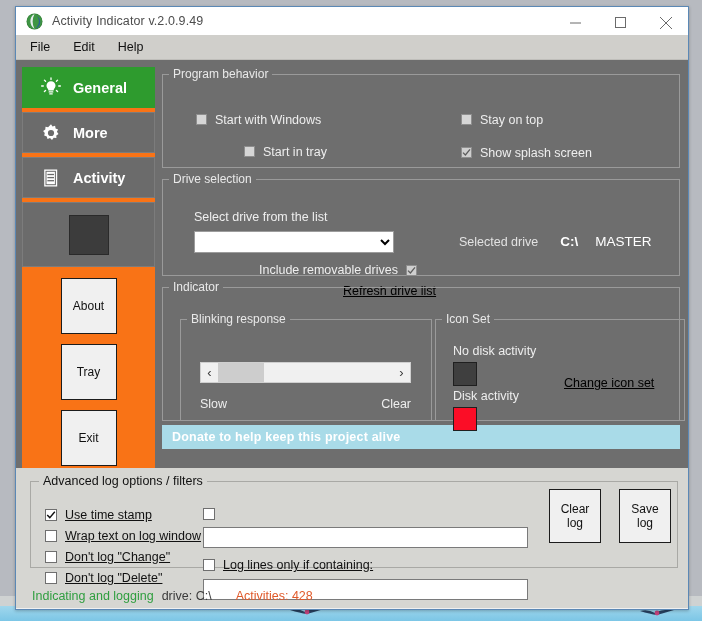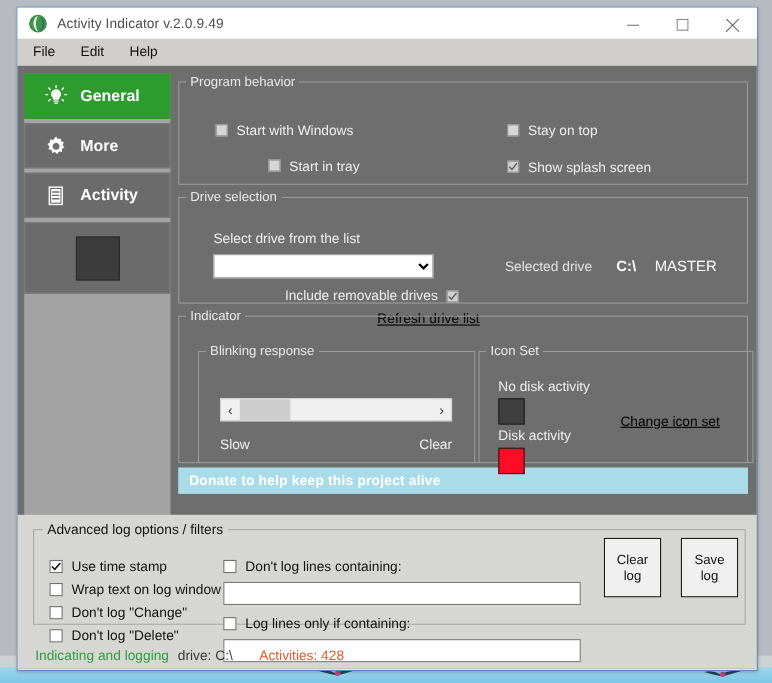--- a/index.html
+++ b/index.html
@@ -30,21 +30,21 @@
   .wbtn svg{display:block;}
 
   .menubar{height:24px;background:#d0cfcb;display:flex;align-items:center;
     padding-left:14px;border-bottom:1px solid #bfbeba;}
   .menuitem{font-size:12.5px;color:#111;margin-right:23px;}
 
   .body-area{position:relative;height:calc(604px - 31px - 25px);background:#6e6e6e;}
 
   
   .sidebar{position:absolute;left:6px;top:7px;width:133px;bottom:7px;
-    background:#a3a3a3;}
+    background:#f97316;}
   .navbtn{height:41px;margin-bottom:4px;display:flex;align-items:center;
     padding-left:16px;box-sizing:border-box;border:1px solid #787878;}
   .navbtn.general{background:#2e9b2e;border-color:#2e9b2e;}
   .navbtn.inactive{background:#6b6b6b;border-color:#7c7c7c;}
   .navbtn .nicon{width:24px;height:24px;flex:0 0 auto;display:flex;align-items:center;justify-content:center;}
   .navbtn .nlabel{margin-left:10px;font-size:14.5px;font-weight:bold;color:#fff;}
 
   .iconpanel{margin-top:4px;height:63px;background:#6b6b6b;border:1px solid #7c7c7c;
     display:flex;align-items:center;justify-content:center;}
   .iconswatch{width:38px;height:38px;background:#3c3c3c;border:1px solid #2a2a2a;}
@@ -100,21 +100,21 @@
   .donate span{font-size:12.5px;color:#ffffff;font-weight:bold;letter-spacing:.2px;}
 
   
   .bottom{position:absolute;left:0;right:0;bottom:0;height:140px;background:#d6d6d2;}
   fieldset.adv{position:absolute;left:14px;top:6px;right:10px;height:92px;
     border:1px solid #a9a9a5;margin:0;padding:0;}
   legend.advlg{font-size:12.5px;color:#111;padding:0 4px;margin-left:8px;}
   .advchk{display:flex;align-items:center;margin-bottom:7px;}
   .advbox{width:12px;height:12px;background:#fff;border:1px solid #6f6f6f;
     box-sizing:border-box;display:inline-flex;align-items:center;justify-content:center;flex:0 0 auto;}
-  .advchk .atext{margin-left:8px;font-size:12.5px;color:#111;}
+  .advchk .atext{margin-left:8px;font-size:12.5px;color:#111;text-decoration:underline;}
   .filterin{width:325px;height:21px;background:#fff;border:1px solid #7a7a7a;
     box-sizing:border-box;font-size:12px;padding:0 3px;}
   .logbtn{width:50px;height:52px;background:#f0f0f0;border:1px solid #1c1c1c;
     display:flex;align-items:center;justify-content:center;text-align:center;
     font-size:12px;color:#111;line-height:14px;}
 
   .statusbar{position:absolute;left:0;right:0;bottom:0;height:24px;
     display:flex;align-items:center;padding-left:16px;box-sizing:border-box;}
   .st-green{font-size:12.5px;color:#2f9e3f;}
   .st-drive{font-size:12.5px;color:#3a3a3a;margin-left:8px;}
@@ -224,20 +224,25 @@
             </g>
           </svg>
         </span>
         <span class="nlabel">Activity</span>
       </div>
 
       <div class="iconpanel">
         <div class="iconswatch"></div>
       </div>
 
+      <div class="sidebtns">
+        <div class="sidebtn">About</div>
+        <div class="sidebtn">Tray</div>
+        <div class="sidebtn">Exit</div>
+      </div>
     </div>
 
     <div class="content">
 
       <fieldset class="grp" style="height:99px;">
         <legend class="lg">Program behavior</legend>
         <div style="position:absolute;left:33px;top:30px;">
           <div class="chk">
             <span class="box"></span>
             <span class="ctext">Start with Windows</span>
@@ -350,21 +355,20 @@
           </div>
           <div class="advchk">
             <span class="advbox"></span>
             <span class="atext">Don't log "Delete"</span>
           </div>
         </div>
 
         <div style="position:absolute;left:172px;top:20px;">
           <div class="advchk">
             <span class="advbox"></span>
-            <span class="atext">Don't log lines containing:</span>
           </div>
           <input class="filterin" type="text" value="" style="">
           <div class="advchk" style="margin-top:10px;">
             <span class="advbox"></span>
             <span class="atext">Log lines only if containing:</span>
           </div>
           <input class="filterin" type="text" value="" style="">
         </div>
       </fieldset>
 

